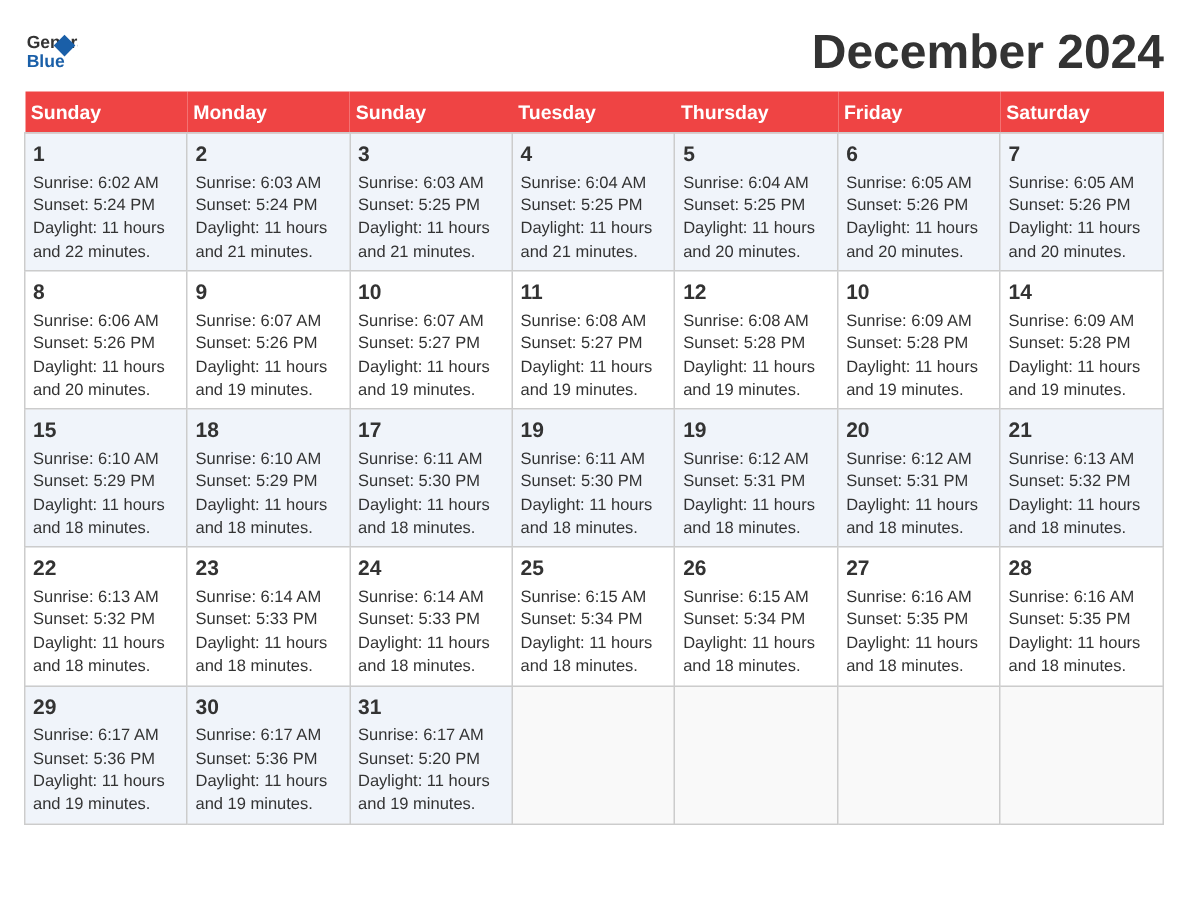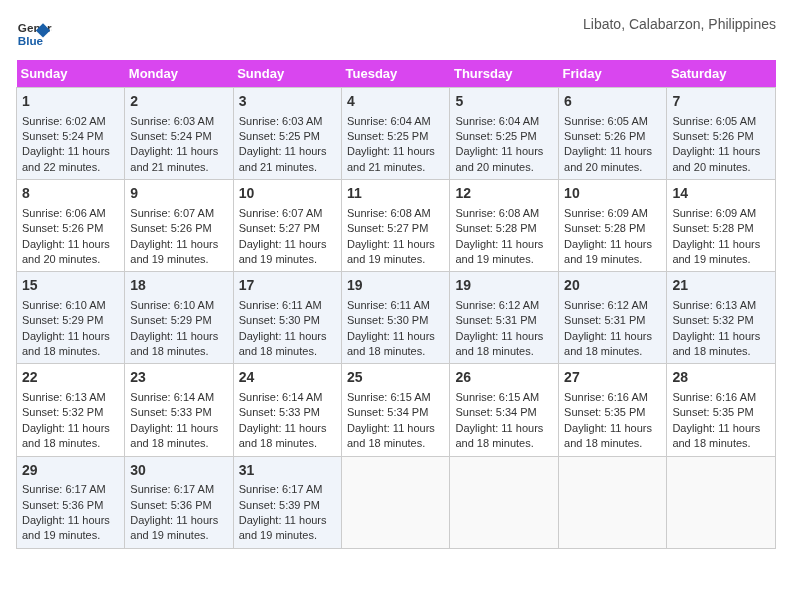--- a/index.html
+++ b/index.html
@@ -34,21 +34,21 @@
     .location {
       font-size: 14px;
       color: #555;
     }
     table {
       width: 100%;
       border-collapse: collapse;
       font-size: 11px;
     }
     thead tr th {
-      background: #d946ef;
+      background: #ef4444;
       color: #fff;
       padding: 6px 4px;
       text-align: left;
       font-size: 13px;
       font-weight: bold;
     }
     tbody tr td {
       border: 1px solid #ccc;
       vertical-align: top;
       padding: 4px 5px;
@@ -72,21 +72,21 @@
 
 <div class="header">
   <div class="logo">
     <svg class="logo-icon" viewBox="0 0 40 40">
       <text x="2" y="18" font-size="13" font-weight="bold" fill="#333">General</text>
       <text x="2" y="32" font-size="13" font-weight="bold" fill="#1a5fa8">Blue</text>
       <polygon points="30,8 38,16 30,24 22,16" fill="#1a5fa8"></polygon>
     </svg>
   </div>
   <div class="title-block">
-    <div class="location">Libato, Calabarzon, Philippines</div>
+    <div class="month-title">December 2024</div>
   </div>
 </div>
 
 <table>
   <thead>
     <tr>
       <th>Sunday</th>
       <th>Monday</th>
       <th>Sunday</th>
       <th>Tuesday</th>
@@ -128,20 +128,20 @@
         <td><span class="day-num">23</span><span>Sunrise: 6:14 AM</span><br><span>Sunset: 5:33 PM</span><br><span>Daylight: 11 hours and 18 minutes.</span></td>
         <td><span class="day-num">24</span><span>Sunrise: 6:14 AM</span><br><span>Sunset: 5:33 PM</span><br><span>Daylight: 11 hours and 18 minutes.</span></td>
         <td><span class="day-num">25</span><span>Sunrise: 6:15 AM</span><br><span>Sunset: 5:34 PM</span><br><span>Daylight: 11 hours and 18 minutes.</span></td>
         <td><span class="day-num">26</span><span>Sunrise: 6:15 AM</span><br><span>Sunset: 5:34 PM</span><br><span>Daylight: 11 hours and 18 minutes.</span></td>
         <td><span class="day-num">27</span><span>Sunrise: 6:16 AM</span><br><span>Sunset: 5:35 PM</span><br><span>Daylight: 11 hours and 18 minutes.</span></td>
         <td><span class="day-num">28</span><span>Sunrise: 6:16 AM</span><br><span>Sunset: 5:35 PM</span><br><span>Daylight: 11 hours and 18 minutes.</span></td>
       </tr>
       <tr>
         <td><span class="day-num">29</span><span>Sunrise: 6:17 AM</span><br><span>Sunset: 5:36 PM</span><br><span>Daylight: 11 hours and 19 minutes.</span></td>
         <td><span class="day-num">30</span><span>Sunrise: 6:17 AM</span><br><span>Sunset: 5:36 PM</span><br><span>Daylight: 11 hours and 19 minutes.</span></td>
-        <td><span class="day-num">31</span><span>Sunrise: 6:17 AM</span><br><span>Sunset: 5:39 PM</span><br><span>Daylight: 11 hours and 19 minutes.</span></td>
+        <td><span class="day-num">31</span><span>Sunrise: 6:17 AM</span><br><span>Sunset: 5:20 PM</span><br><span>Daylight: 11 hours and 19 minutes.</span></td>
         <td class="empty"></td>
         <td class="empty"></td>
         <td class="empty"></td>
         <td class="empty"></td>
       </tr>
     </tbody>
 </table>
 
 </body></html>

